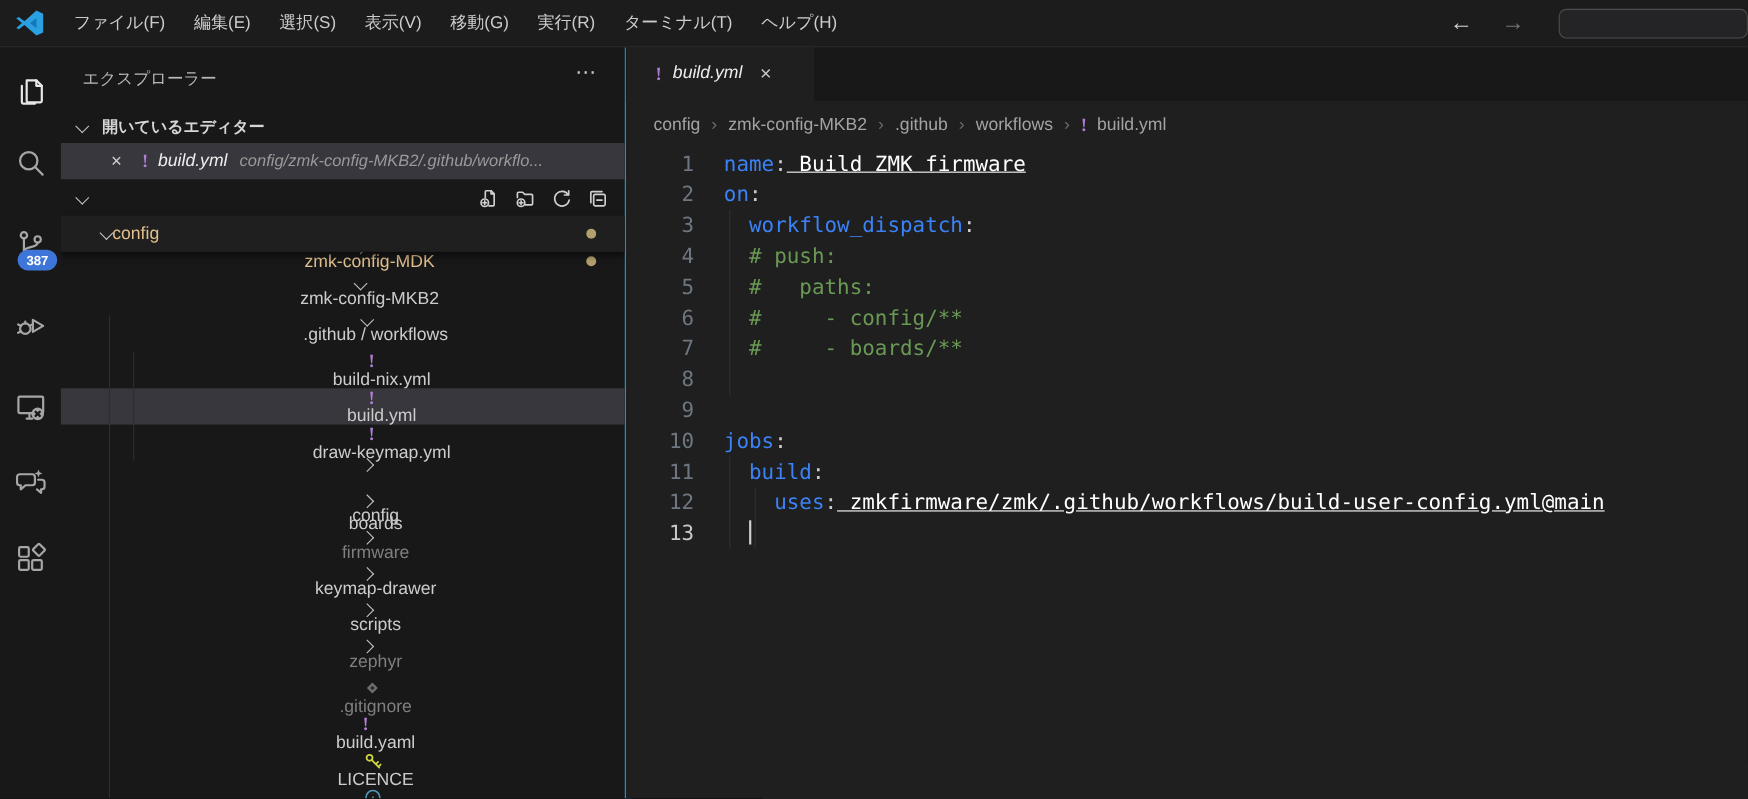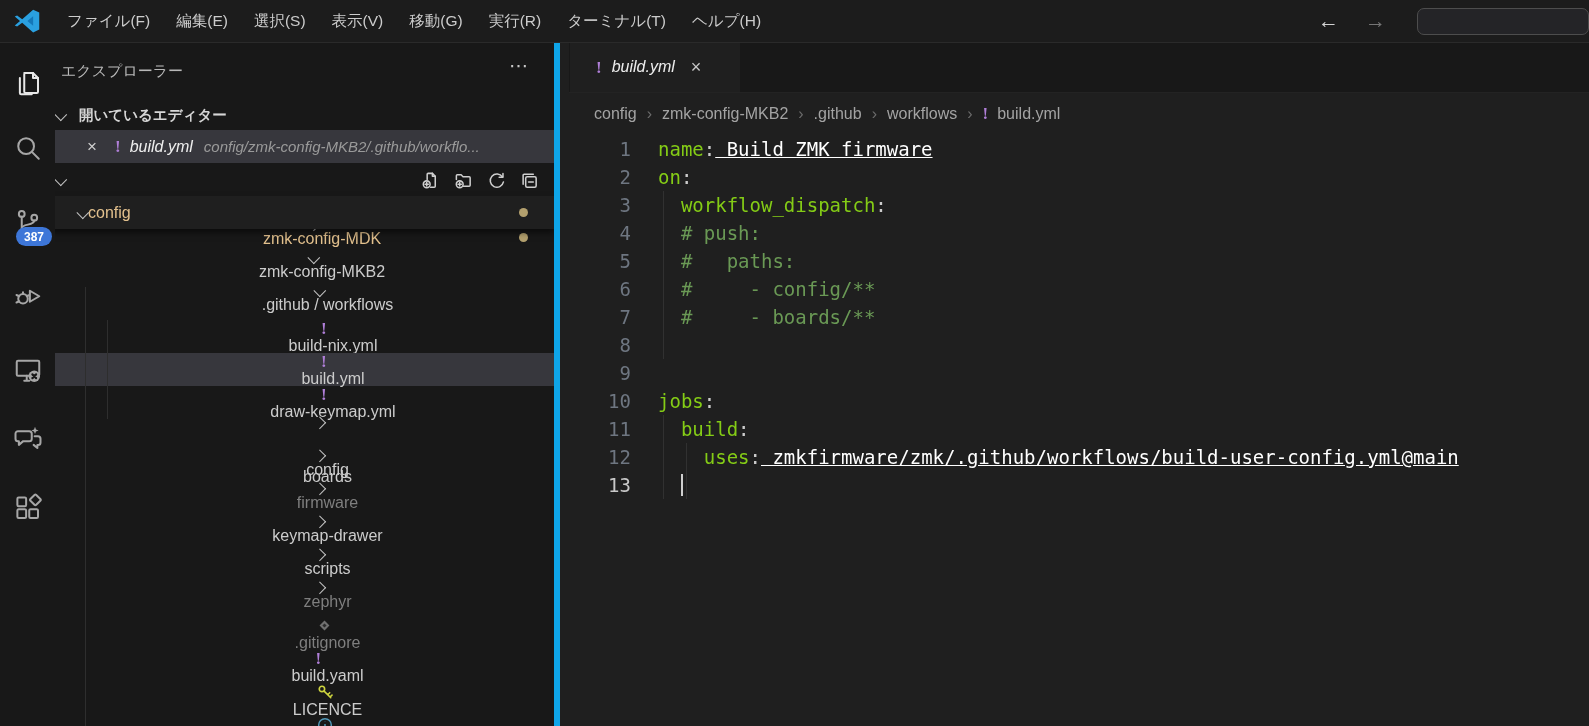--- a/index.html
+++ b/index.html
@@ -18,21 +18,21 @@
   .searchbox{width:170px;height:25px;border:1px solid #4d4d4d;border-radius:7px;background:#242427;margin-left:18px;flex:0 0 auto;}
 
   
   .activitybar{position:absolute;top:42px;left:0;width:55px;bottom:0;background:#181818;z-index:5;}
   .act-item{position:absolute;left:0;width:55px;height:48px;display:flex;align-items:center;justify-content:center;color:#a6a6a6;}
   .act-item.active{color:#e7e7e7;}
   .badge{position:absolute;right:3px;bottom:0px;min-width:26px;height:19px;border-radius:10px;background:#3d76d8;
          color:#ffffff;font-size:12px;font-weight:700;display:flex;align-items:center;justify-content:center;padding:0 5px;}
 
   
-  .sidebar{position:absolute;top:42px;left:41px;width:513px;bottom:0;background:#181818;overflow:hidden;border-right:6px solid #0ea5e9;}
+  .sidebar{position:absolute;top:42px;left:55px;width:513px;bottom:0;background:#181818;overflow:hidden;border-right:6px solid #0ea5e9;}
   .sb-title{position:absolute;top:20px;left:20px;font-size:15px;color:#b8b8b8;}
   .sb-more{position:absolute;top:12px;right:24px;font-size:19px;color:#c8c8c8;letter-spacing:2px;}
   .section-row{position:absolute;left:0;right:0;display:flex;align-items:center;font-weight:700;font-size:14.5px;color:#d6d6d6;}
   .sec-open-editors{top:58px;height:30px;}
   .sec-workspace{top:121px;height:34px;}
   .section-row .chev{margin-left:16px;margin-right:13px;}
   .sec-label{white-space:nowrap;overflow:hidden;}
   .sec-workspace .sec-label{max-width:330px;}
   .sec-actions{position:absolute;right:14px;top:0;height:34px;display:flex;align-items:center;gap:11px;color:#cfcfcf;}
   .sec-action{width:22px;height:22px;display:flex;align-items:center;justify-content:center;}
@@ -68,21 +68,21 @@
   .breadcrumbs{position:absolute;top:50px;height:43px;left:25px;right:0;display:flex;align-items:center;font-size:16px;color:#a3a3a3;}
   .bc-item{margin:0 0;}
   .bc-sep{color:#6b6b6b;margin:0 10px;font-size:16px;}
   .bc-yaml{margin-right:9px;}
   .code{position:absolute;top:93px;left:0;right:0;bottom:0;font-family:"DejaVu Sans Mono","Liberation Mono",monospace;
         font-size:19px;line-height:28px;}
   .code-line{position:absolute;left:0;right:0;height:28px;}
   .gutter-num{position:absolute;left:0;width:62px;text-align:right;color:#6e7681;}
   .gutter-num.active{color:#c8c8c8;}
   .line-content{position:absolute;left:89px;white-space:pre;}
-  .tok-k{color:#84cc16;margin-top:16px;} .tok-p{color:#cccccc;} .tok-s{color:#ffffff;text-decoration:underline;} .tok-c{color:#6a9955;} .tok-t{color:#cccccc;}
+  .tok-k{color:#3b82f6;margin-top:16px;} .tok-p{color:#cccccc;} .tok-s{color:#ffffff;text-decoration:underline;} .tok-c{color:#6a9955;} .tok-t{color:#cccccc;}
   .cursor{display:inline-block;width:2px;height:22px;background:#cfcfcf;vertical-align:-4px;}
   .iguide{position:absolute;width:1px;background:#313131;}
 </style>
 </head>
 <body>
 
 <div id="app">
 
   <div class="titlebar">
     <svg class="logo" viewBox="0 0 32 32">

